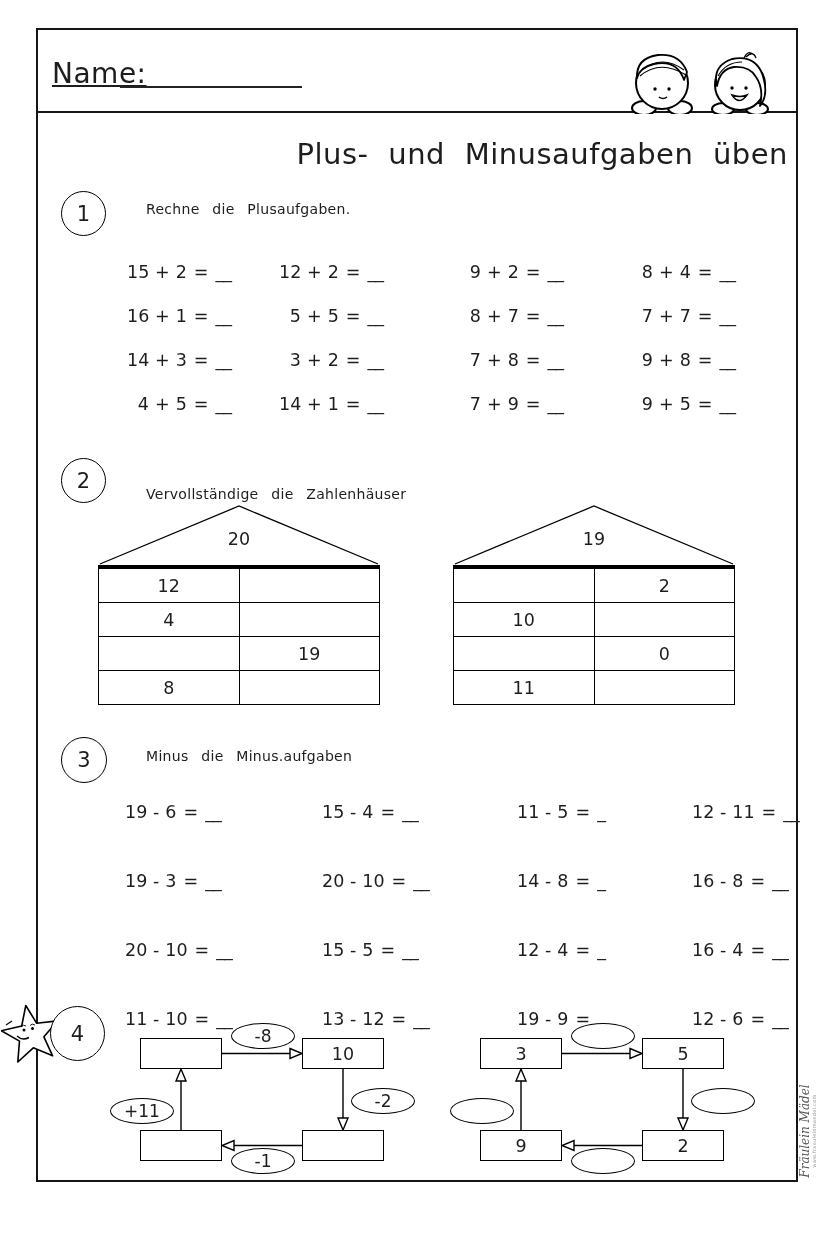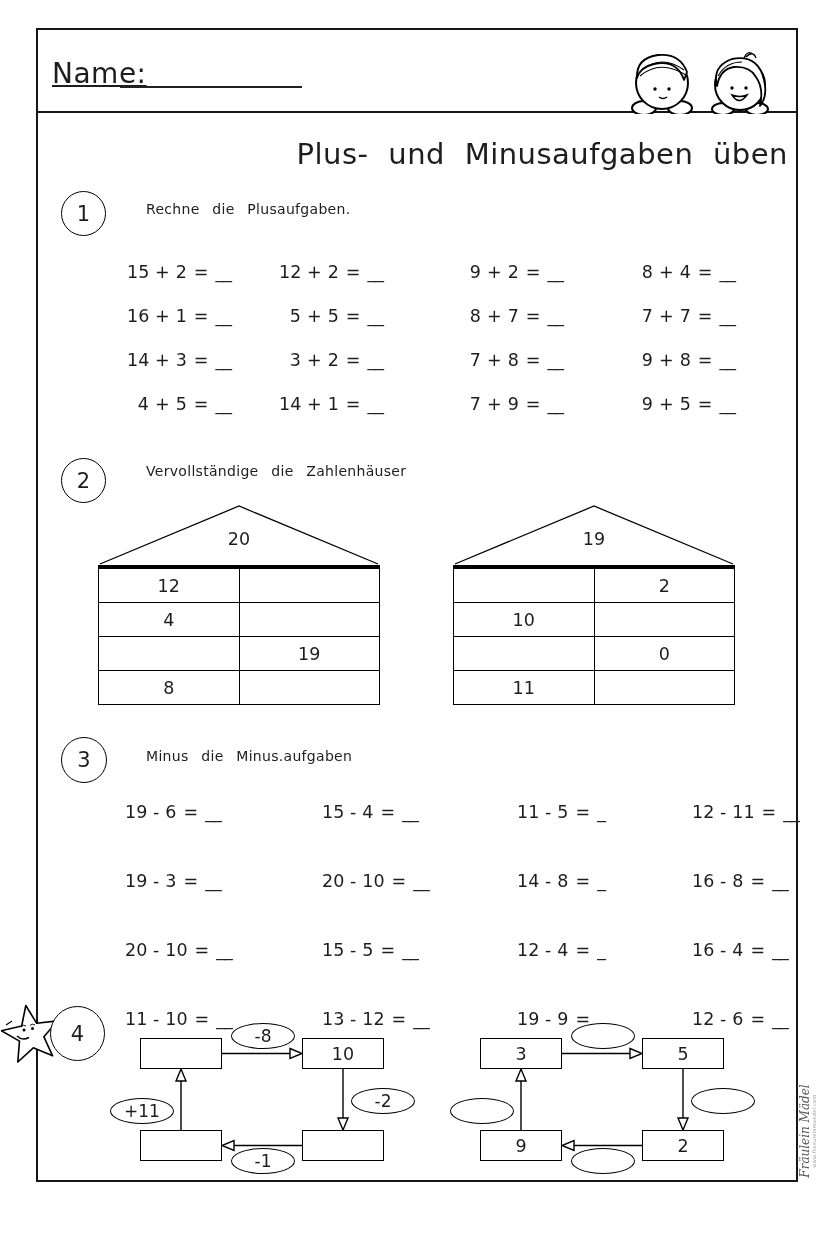--- a/index.html
+++ b/index.html
@@ -12,21 +12,21 @@
   .name-line{left:120px;top:60px;width:182px;height:26px;border-bottom:2px solid #222;}
   .kids{left:622px;top:46px;z-index:2;}
   .title{left:36px;top:137px;width:752px;text-align:right;font-size:29px;word-spacing:10px;letter-spacing:.5px;}
   .badge{border:1.7px solid #000;border-radius:50%;background:#fff;display:flex;align-items:center;
          justify-content:center;font-size:21px;z-index:3;box-sizing:border-box;}
   .b1{left:61px;top:191px;width:45px;height:45px;}
   .b2{left:61px;top:458px;width:45px;height:45px;}
   .b3{left:61px;top:737px;width:46px;height:46px;}
   .b4{left:50px;top:1006px;width:55px;height:55px;}
   .heading{left:146px;font-size:14px;word-spacing:8px;letter-spacing:.3px;}
-  .h1{top:201px;} .h2{top:463px;} .h3{top:748px;}
+  .h1{top:201px;} .h2{top:486px;} .h3{top:748px;}
   .probs{display:grid;grid-auto-rows:44px;align-items:center;font-size:17.5px;}
   .probs-plus{left:115px;top:250px;grid-template-columns:152px 180px 172px 140px;margin-left:12px;}
   .probs-minus{left:125px;top:790px;grid-template-columns:172px 170px 150px 148px;gap:25px;}
   .prob{white-space:nowrap;}
   .pa{display:inline-block;width:22px;text-align:right;}
   .pop{margin:0 6px;} .peq{margin:0 7px;}
   .pb{display:inline-block;min-width:11px;}
   .pblank{letter-spacing:-1px;color:#222;}
   .house{width:282px;}
   .roof{display:block;}

